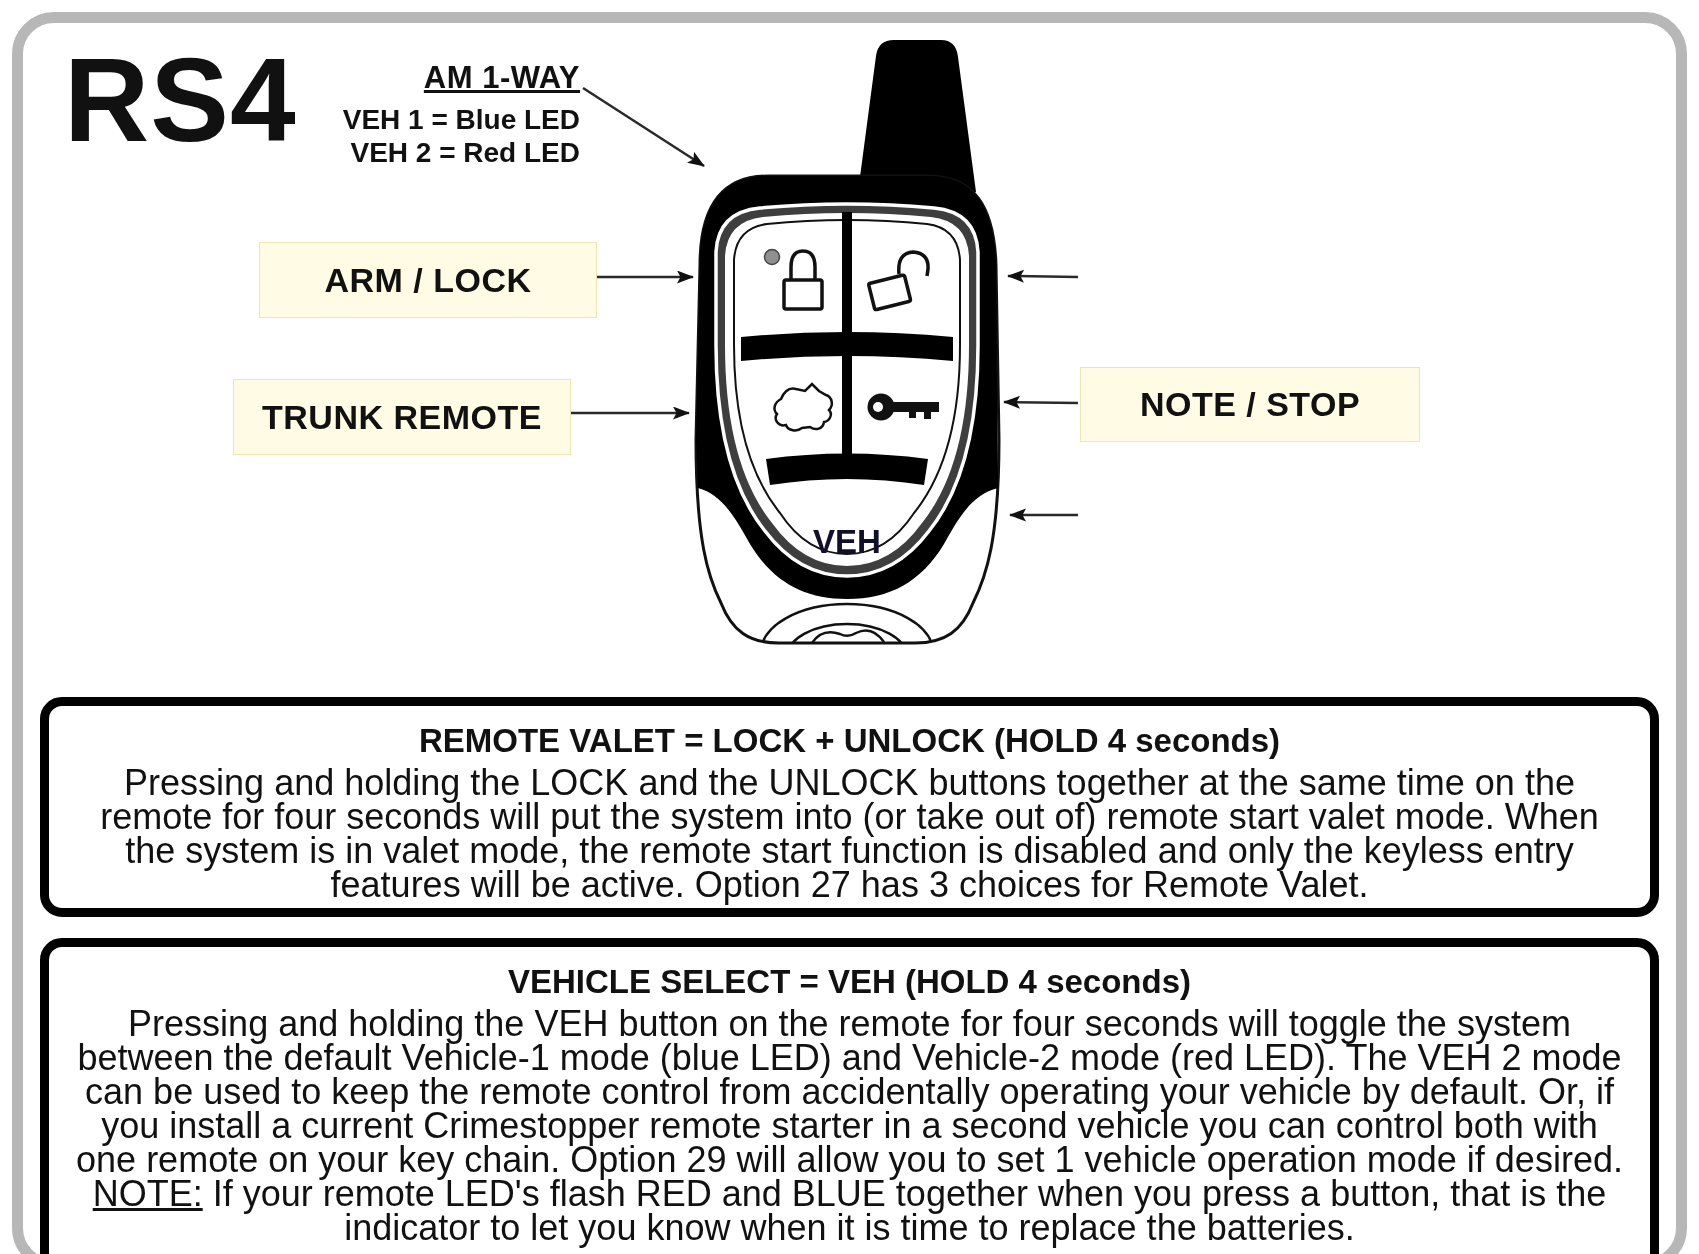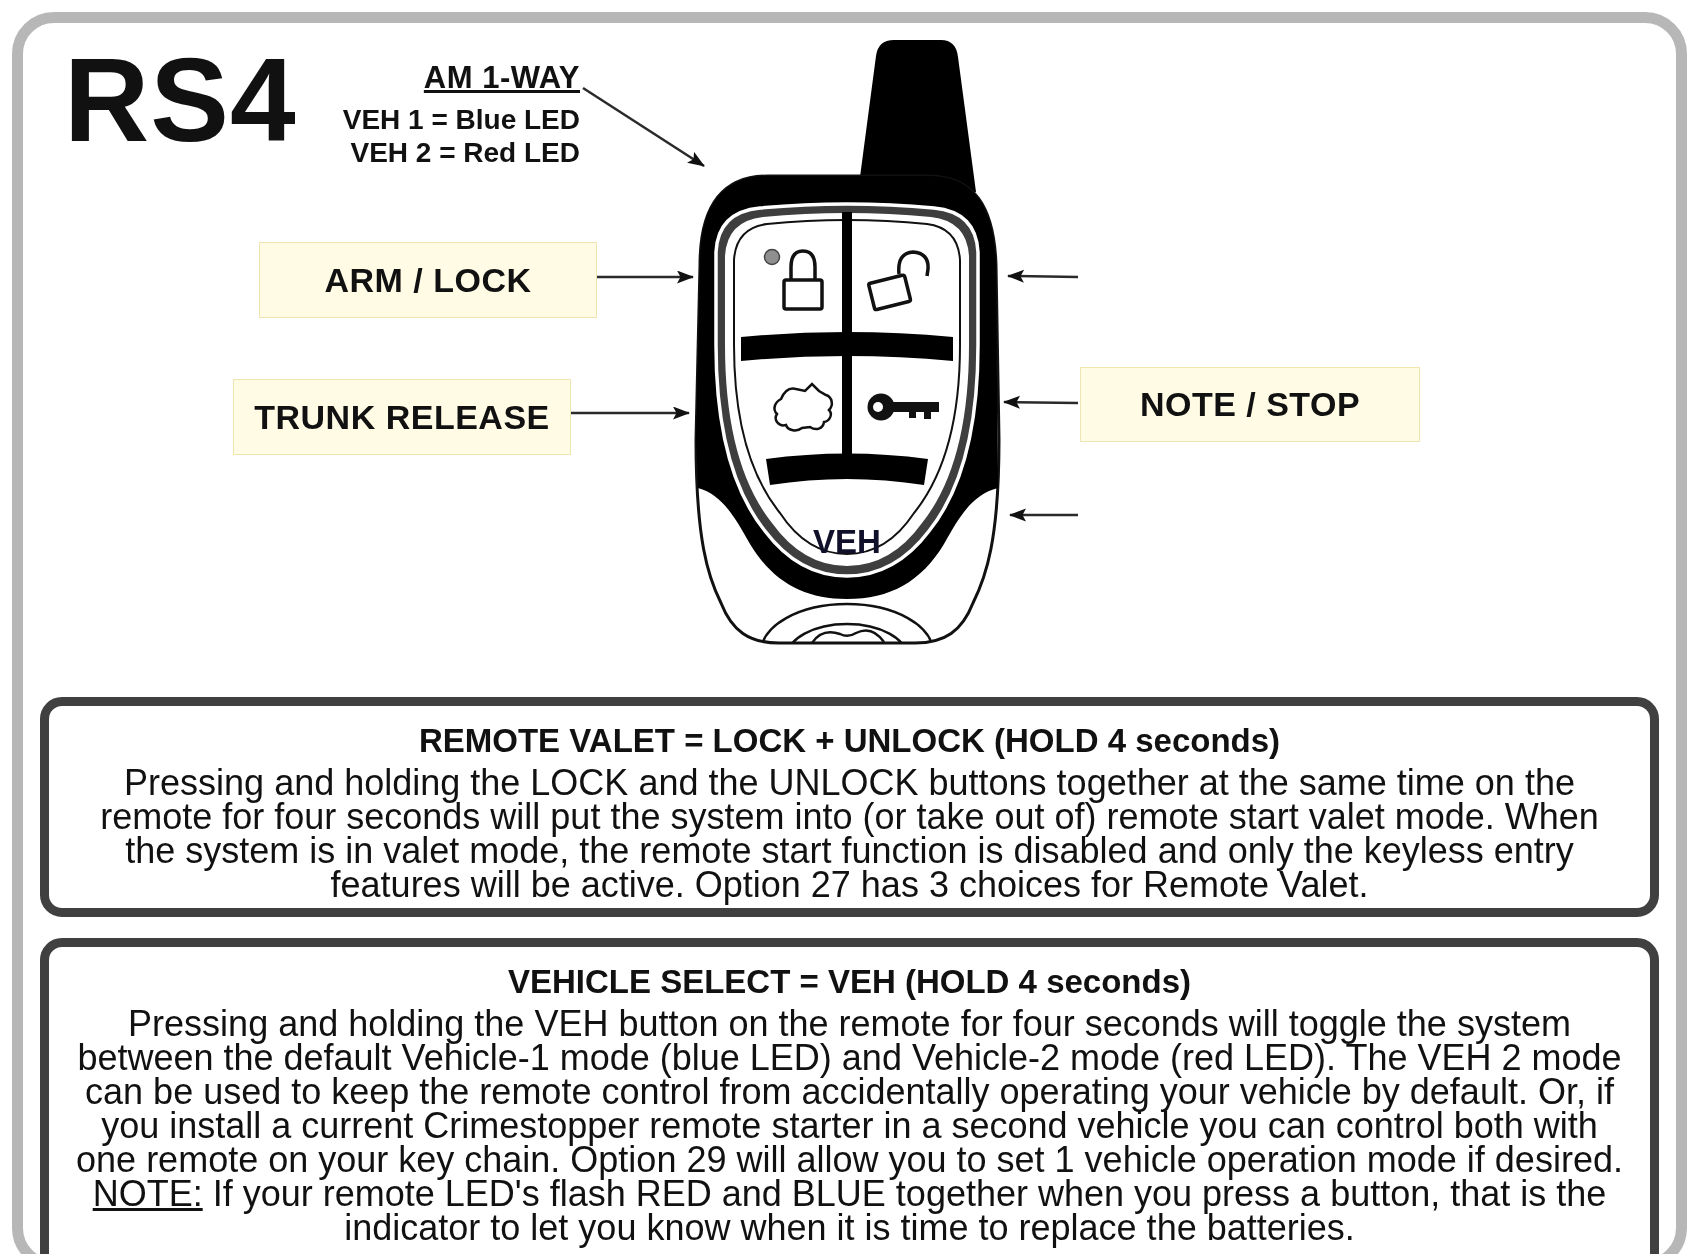--- a/index.html
+++ b/index.html
@@ -19,21 +19,21 @@
   .callout { position:absolute; background:#FFFBE5; border:1px solid #EFE5B0;
           display:flex; align-items:center; justify-content:center;
           font-weight:bold; font-size:34px; letter-spacing:.5px; white-space:nowrap; }
   #co-arm    { left:233px;  top:242px; width:336px; height:74px;margin-left:26px; }
   #co-trunk  { left:233px;  top:379px; width:336px; height:74px; }
   #co-disarm { left:1080px; top:242px; width:338px; height:73px; }
   #co-start  { left:1080px; top:367px; width:338px; height:73px; }
   #co-vsel   { left:1080px; top:478px; width:338px; height:73px; }
 
   .info-box { position:absolute; left:40px; width:1619px; box-sizing:border-box;
-          border:9px solid #404040; border-radius:22px; background:#fff; text-align:center; }
+          border:9px solid #000000; border-radius:22px; background:#fff; text-align:center; }
   .box1 { top:697px; height:220px; }
   .box2 { top:938px; height:360px; }
   .box-title { margin:16px 30px 4px; font-size:33px; font-weight:bold; }
   .box-body  { margin:6px auto 0; width:1530px; font-size:36px; line-height:34px; }
   .box2 .box-body { width:1552px; }
   .note { font-weight:normal; text-decoration:underline; }
 </style>
 </head>
 <body>
 
@@ -117,21 +117,21 @@
 
       <g clip-path="url(#bodyClip)" fill="none" stroke="#111" stroke-width="2.5">
         <ellipse cx="847" cy="652" rx="86" ry="48"></ellipse>
         <ellipse cx="847" cy="657" rx="60" ry="33"></ellipse>
         <path d="M 812,643 Q 822,628 840,634 Q 848,638 856,633 Q 872,625 884,642"></path>
       </g>
     </g>
   </svg>
 
   <div class="callout" id="co-arm">ARM / LOCK</div>
-  <div class="callout" id="co-trunk">TRUNK RELEASE</div>
+  <div class="callout" id="co-trunk">TRUNK REMOTE</div>
   <div class="callout" id="co-start">NOTE / STOP</div>
 
   <section class="info-box box1">
     <h2 class="box-title">REMOTE VALET = LOCK + UNLOCK (HOLD 4 seconds)</h2>
     <p class="box-body">Pressing and holding the LOCK and the UNLOCK buttons together at the same time on the remote for four seconds will put the system into (or take out of) remote start valet mode. When the system is in valet mode, the remote start function is disabled and only the keyless entry features will be active. Option 27 has 3 choices for Remote Valet.</p>
   </section>
 
   <section class="info-box box2">
     <h2 class="box-title">VEHICLE SELECT = VEH (HOLD 4 seconds)</h2>
     <p class="box-body">

